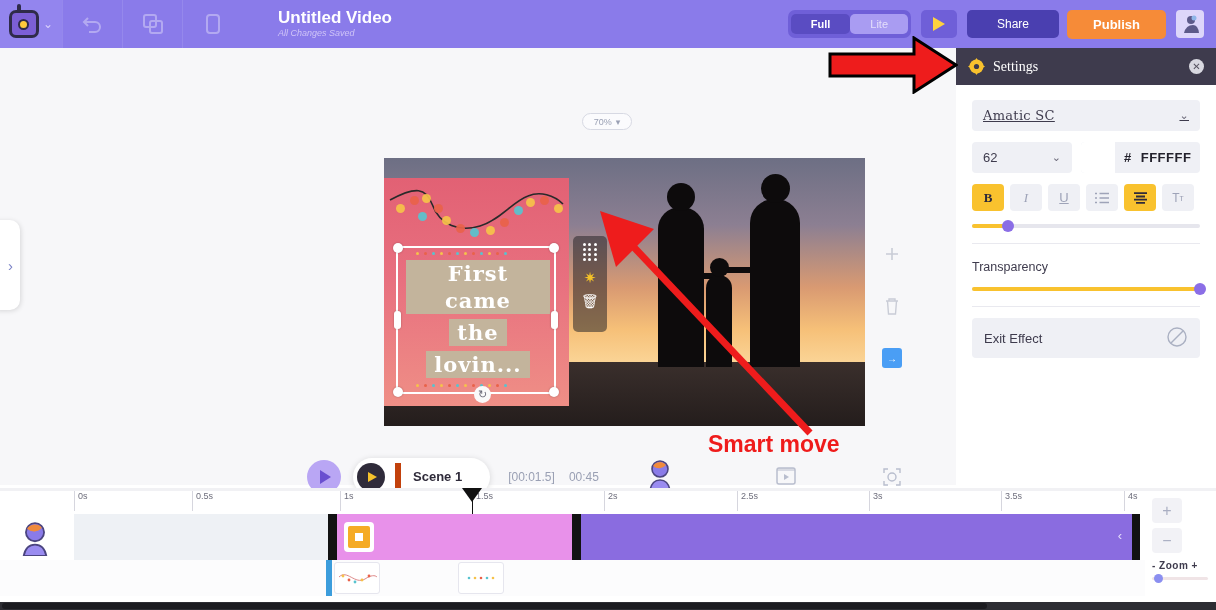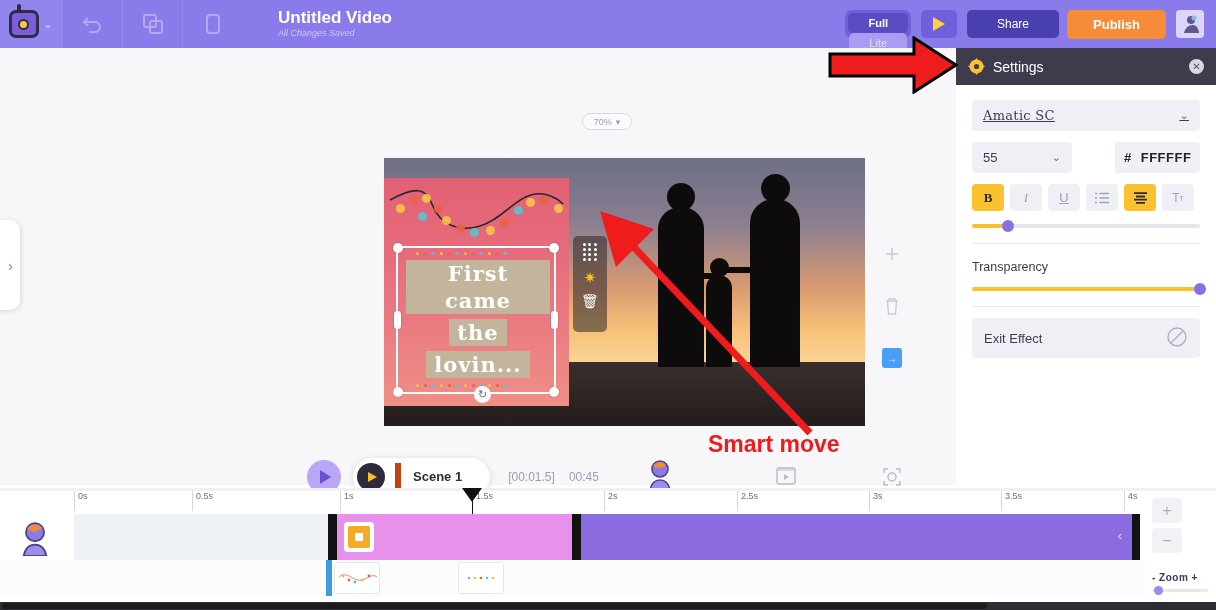--- a/index.html
+++ b/index.html
@@ -37,21 +37,21 @@
     width: 60px; height: 48px; display: flex; align-items: center; justify-content: center;
     border-left: 1px solid rgba(255,255,255,0.10);
   }
   .tb-iconbtn svg { opacity: 0.35; }
   .tb-title { margin-left: 36px; }
   .tb-title .t1 { color: #ffffff; font-size: 17px; font-weight: bold; line-height: 19px; }
   .tb-title .t2 { color: #cfc4f7; font-size: 9px; font-style: italic; line-height: 13px; }
   .tb-spacer { flex: 1; }
   .seg {
     display: flex; background: #6f5fd8; border-radius: 7px; padding: 3px;
-    height: 28px; align-items: center; margin-right: 10px; flex-direction: column;
+    height: 28px; align-items: center; margin-right: 10px;
   }
   .seg > div {
     font-size: 11px; padding: 4px 20px; border-radius: 5px; color: #cdc3f5;
   }
   .seg > div.on { background: #5a4cc2; color: #ffffff; font-weight: bold; }
   .seg > div.lite { background: #a99cf2; color: #e4defb; }
   .tb-play {
     width: 36px; height: 28px; background: #6f5fd8; border-radius: 5px;
     display: flex; align-items: center; justify-content: center; margin-right: 10px;
   }
@@ -190,21 +190,21 @@
   }
   .film-ic { position: absolute; left: 775px; top: 417px; }
   .focus-ic { position: absolute; left: 881px; top: 418px; }
 
   
   .panel { position: absolute; left: 956px; top: 48px; width: 260px; height: 440px; background: #ffffff; }
   .panel-head {
     height: 37px; background: #3e3b4d; display: flex; align-items: center;
     padding: 0 12px; gap: 8px;
   }
-  .panel-head .t { color: #ffffff; font-size: 14px; }
+  .panel-head .t { color: #ffffff; font-size: 14px; font-family: Liberation Serif, serif; }
   .panel-head .x {
     margin-left: auto; width: 15px; height: 15px; border-radius: 50%;
     background: #d8d8e0; color: #55525f; font-size: 10px;
     display: flex; align-items: center; justify-content: center;
   }
   .pbody { padding: 15px 16px 0 16px; }
   .fld {
     background: #eff0f5; border-radius: 4px; height: 31px;
     display: flex; align-items: center; padding: 0 11px; font-size: 13px; color: #3e3b4d;
   }
@@ -266,21 +266,21 @@
   .thumb {
     position: absolute; top: 2px; width: 46px; height: 32px; background: #ffffff;
     border: 1px solid #e6e6ee; border-radius: 3px;
   }
   .zoomctl { position: absolute; left: 1152px; top: 10px; width: 56px; }
   .zbtn {
     width: 30px; height: 25px; background: #f2f2f6; border-radius: 4px;
     display: flex; align-items: center; justify-content: center;
     color: #a9aec2; font-size: 16px; margin-bottom: 5px;
   }
-  .zlab { font-size: 10px; font-weight: bold; color: #3e3b4d; letter-spacing: .5px; margin: 19px 0 6px 0; }
+  .zlab { font-size: 10px; font-weight: bold; color: #3e3b4d; letter-spacing: .5px; margin: 7px 0 6px 0; }
   .ztrack { height: 3px; background: #f0e4e6; border-radius: 2px; position: relative; width: 56px; }
   .ztrack .zknob { position: absolute; left: 2px; top: -3px; width: 9px; height: 9px; border-radius: 50%; background: #8b8ff0; }
   .tl-bottom { position: absolute; left: 0; bottom: 0; width: 1216px; height: 8px; background: #2d2d33; }
   .tl-bottom .sc { position: absolute; left: 2px; top: 1px; width: 985px; height: 6px; background: #1b1b20; border-radius: 3px; }
 
   
   .annot-arrow { position: absolute; left: 828px; top: 36px; }
   .smart-line { position: absolute; left: 592px; top: 205px; }
 </style>
 </head>
@@ -508,21 +508,21 @@
     </div>
 
     <div class="pbody">
       <div class="fld font">
         <span>Amatic SC</span>
         <span class="cv">⌄</span>
       </div>
 
       <div class="row2">
         <div class="fld size">
-          <span>55</span>
+          <span>62</span>
           <span class="cv">⌄</span>
         </div>
         <div class="fld color">
           <div class="swatch"></div>
           <span class="hexv">#</span>
           <span class="hexv">FFFFFF</span>
         </div>
       </div>
 
       <div class="tbar">

